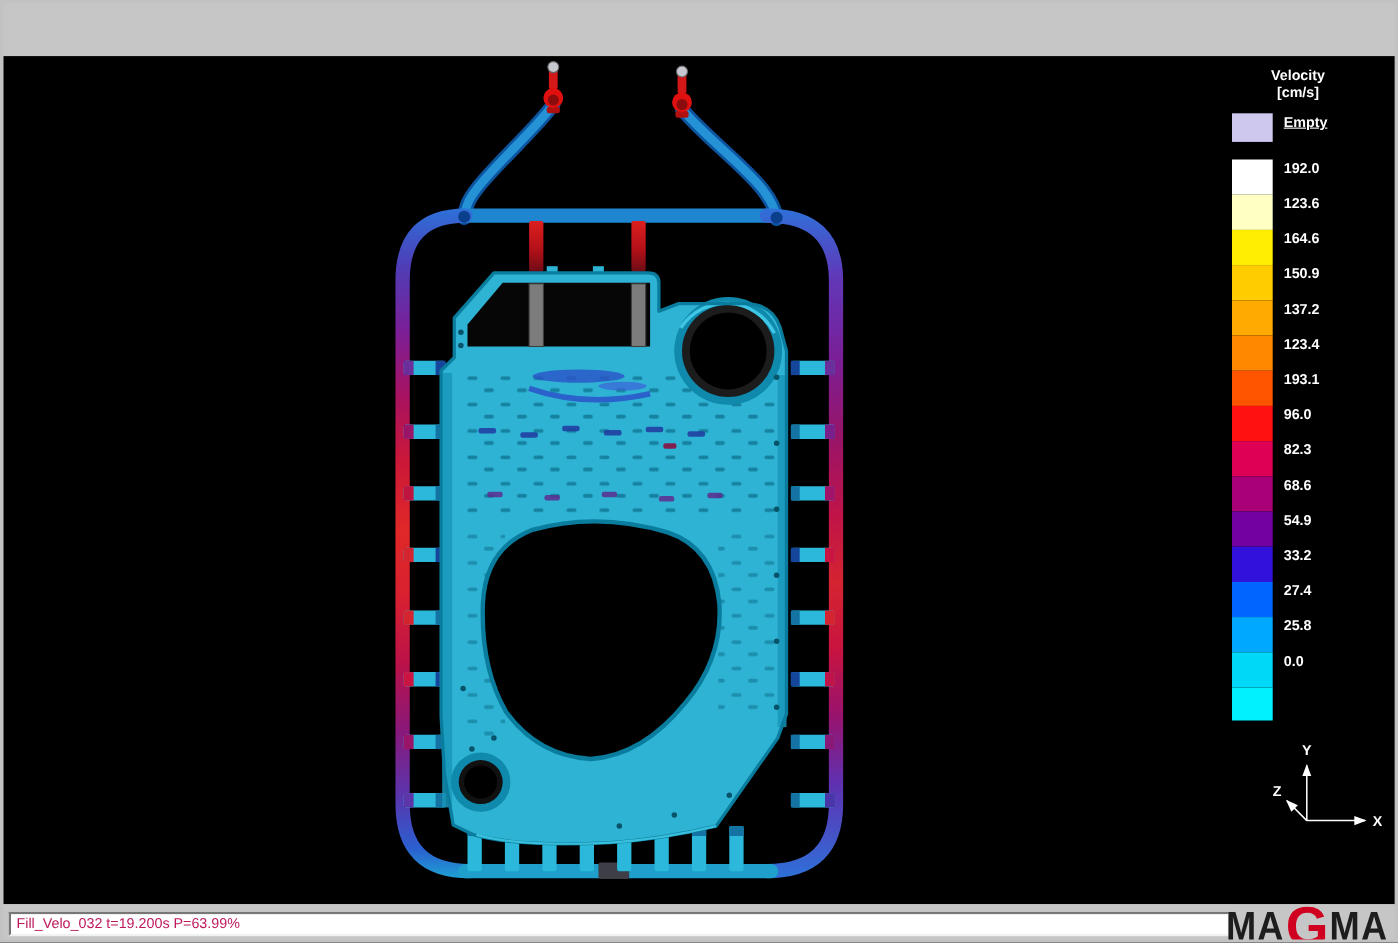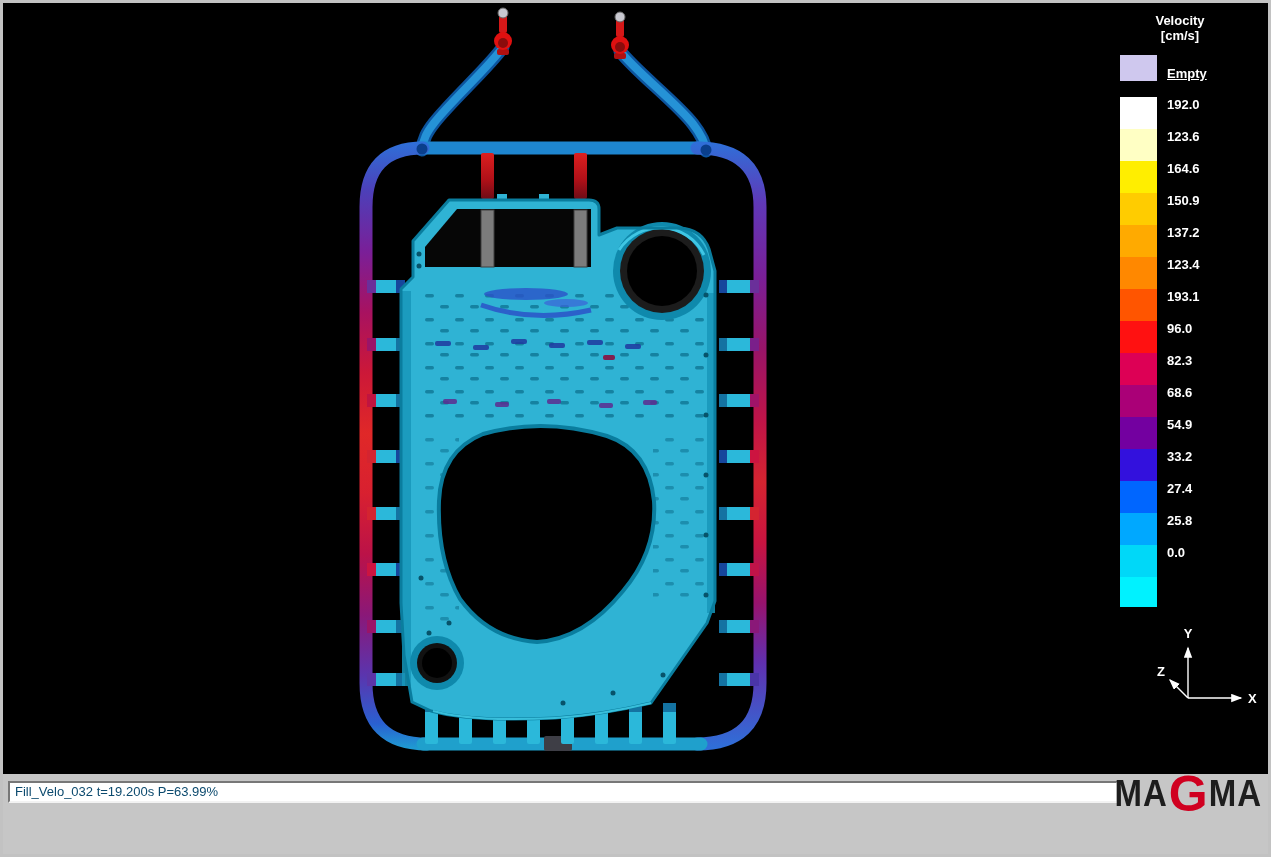--- a/index.html
+++ b/index.html
@@ -16,42 +16,42 @@
   .menu-btn {
     width:18px; height:16px; background:#cfcfcf; flex:0 0 18px;
     border:1px solid; border-color:#ffffff #6a6a6a #6a6a6a #ffffff;
     display:flex; align-items:center; justify-content:center;
   }
   .menu-btn-bar { width:10px; height:3px; background:#8a8a8a; border:1px solid #555; }
   .title-project { margin-left:10px; }
   .title-version { margin-left:36px; }
   .title-directory { margin-left:58px; }
   
-  .viewport { position:relative; background:#000; height:771px; overflow:hidden; }
+  .viewport { position:relative; background:#000; height:771px; overflow:hidden;margin-top:48px; }
   svg.scene { position:absolute; left:0; top:0; width:1265px; height:771px; }
   
   .legend { position:absolute; top:10px; right:28px; width:120px; color:#fff; }
   .legend-title { text-align:center; font-size:13px; font-weight:bold; line-height:15px; margin-bottom:12px; }
-  .legend-empty { display:flex; align-items:flex-end; height:26px; margin-bottom:16px;text-decoration:underline; }
+  .legend-empty { display:flex; align-items:flex-start; height:26px; margin-bottom:16px;text-decoration:underline; }
   .swatch { width:37px; flex:0 0 37px; height:32px; }
   .legend-empty .swatch { height:26px; }
   .legend-row { display:flex; align-items:flex-start; height:32px; }
   .legend-label { margin-left:10px; font-size:13px; font-weight:bold; }
   .legend-end { width:37px; height:30px; }
   
   .axes { position:absolute; right:8px; bottom:56px; }
   .axes text { fill:#fff; font-size:13px; font-weight:bold; font-family:"Liberation Sans",sans-serif; }
   .axes line { stroke:#fff; stroke-width:1.4; }
   
   .bottombar { height:54px; background:#c6c6c6; position:relative; }
   .status-field {
     position:absolute; left:5px; top:7px; width:1110px; height:22px; background:#fff;
     border-top:2px solid #777; border-left:2px solid #777;
     border-bottom:2px solid #f2f2f2; border-right:2px solid #f2f2f2;
-    box-sizing:border-box; font-size:13px; line-height:18px; padding-left:5px; color:#0c4a6e;
+    box-sizing:border-box; font-size:13px; line-height:18px; padding-left:5px; color:#be185d;
     white-space:nowrap; overflow:hidden;
   }
   .logo { position:absolute; right:6px; bottom:13px; display:flex; align-items:center; font-weight:bold; }
   .logo-part { font-size:33px; letter-spacing:1px; color:#1d1d1d; transform:scaleY(1.12); }
   .logo-g { font-size:50px; color:#d00020; margin:0 1px; line-height:0.85; }
 </style>
 </head>
 <body>
 
 <div class="window">

